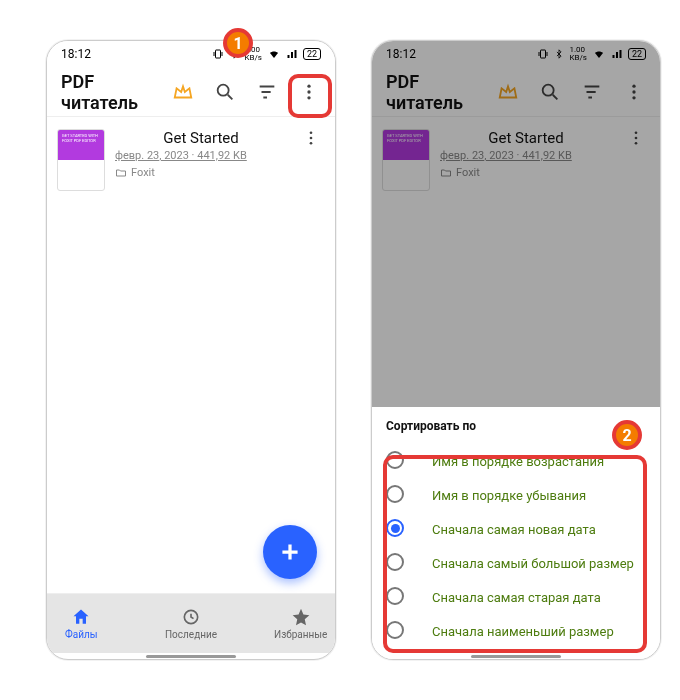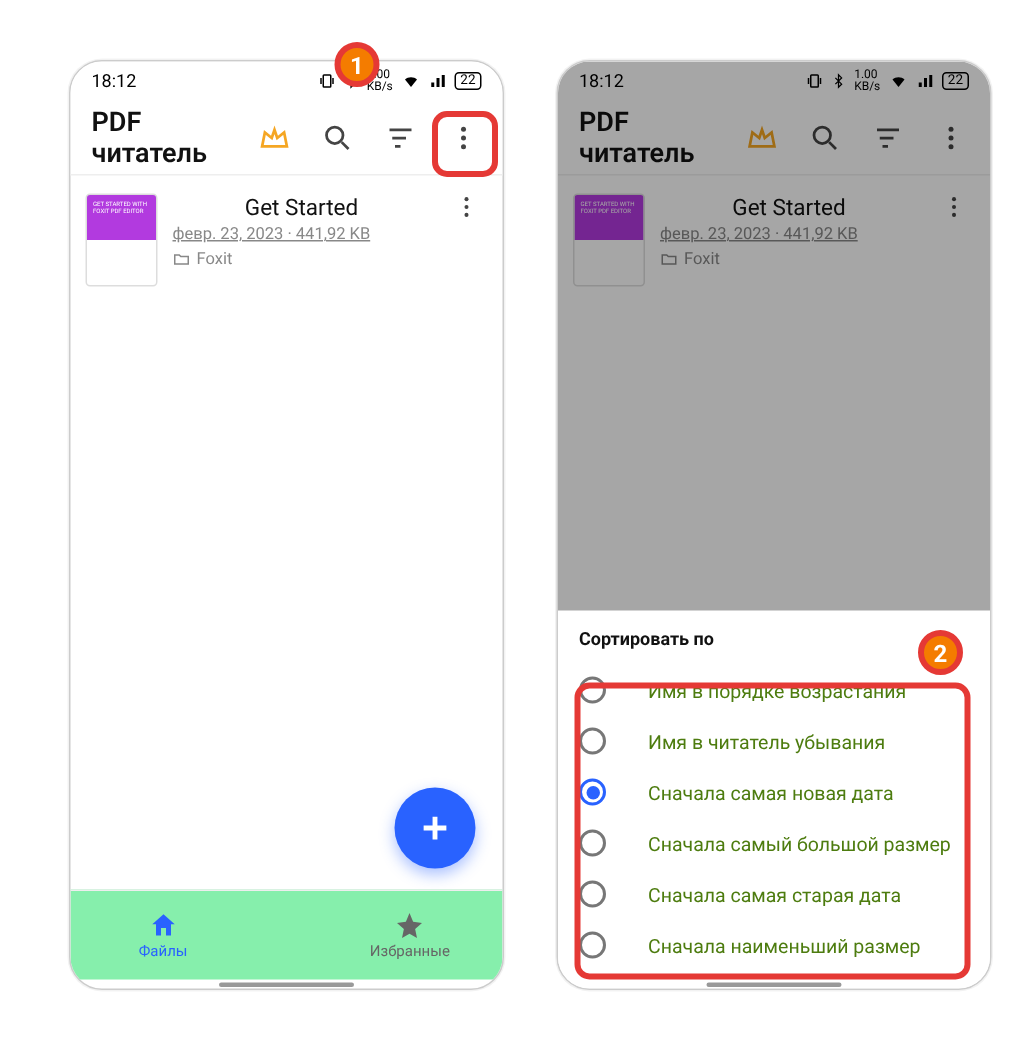--- a/index.html
+++ b/index.html
@@ -130,21 +130,21 @@
     display:flex; align-items:center; justify-content:center;
     box-shadow: 0 4px 10px rgba(41,98,255,0.4);
   }
 
   .bottomnav {
     position: absolute;
     bottom: 6px; left: 0; right: 0;
     height: 60px;
     display: flex;
     border-top: 1px solid #eee;
-    background:#86efac;
+    background:#e5e5e5;
     gap:41px;
   }
   .navitem {
     flex:1;
     display:flex; flex-direction:column; align-items:center; justify-content:center;
     gap: 2px;
     font-size: 10px;
     color: #666;
   }
   .navitem.active { color: #2962ff; }
@@ -272,20 +272,27 @@
     </div>
 
     <div class="bottomnav">
       <div class="navitem active">
         <svg width="20" height="20" viewBox="0 0 24 24" fill="#2962ff">
             <path d="M12 3l9 8h-3v9h-4v-6h-4v6H6v-9H3z"></path>
           </svg>
         <span>Файлы</span>
       </div>
       <div class="navitem">
+        <svg width="20" height="20" viewBox="0 0 24 24" fill="none" stroke="#666" stroke-width="2">
+            <circle cx="12" cy="12" r="8"></circle>
+            <path d="M12 8v4l3 2"></path>
+          </svg>
+        <span>Последние</span>
+      </div>
+      <div class="navitem">
         <svg width="20" height="20" viewBox="0 0 24 24" fill="#666">
             <path d="M12 2l2.9 6.9L22 10l-5.5 4.8L18 22l-6-3.5L6 22l1.5-7.2L2 10l7.1-1.1z"></path>
           </svg>
         <span>Избранные</span>
       </div>
     </div>
     <div class="homebar"></div>
   </div>
 
   <div class="phone right">
@@ -364,21 +371,21 @@
 
     <div class="sheet">
       <h3>Сортировать по</h3>
       <div class="radiolist">
         <div class="radio">
             <span class="rcircle"></span>
             <span>Имя в порядке возрастания</span>
           </div>
         <div class="radio">
             <span class="rcircle"></span>
-            <span>Имя в читатель убывания</span>
+            <span>Имя в порядке убывания</span>
           </div>
         <div class="radio sel">
             <span class="rcircle"></span>
             <span>Сначала самая новая дата</span>
           </div>
         <div class="radio">
             <span class="rcircle"></span>
             <span>Сначала самый большой размер</span>
           </div>
         <div class="radio">

